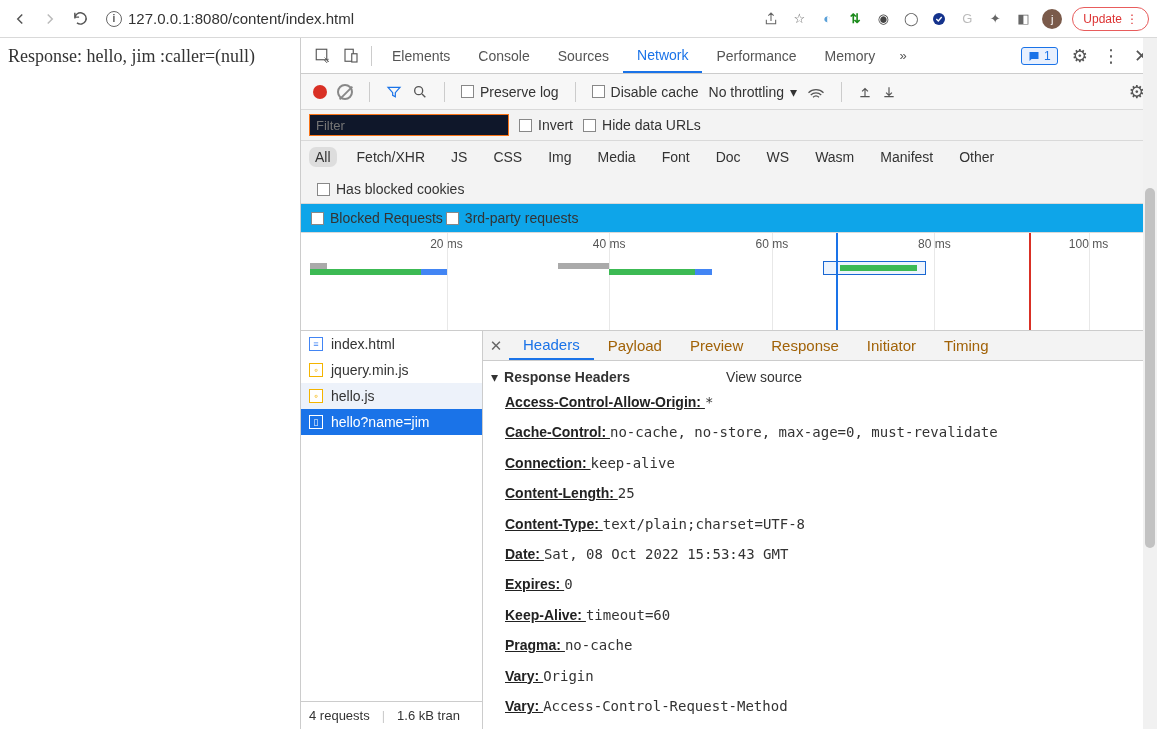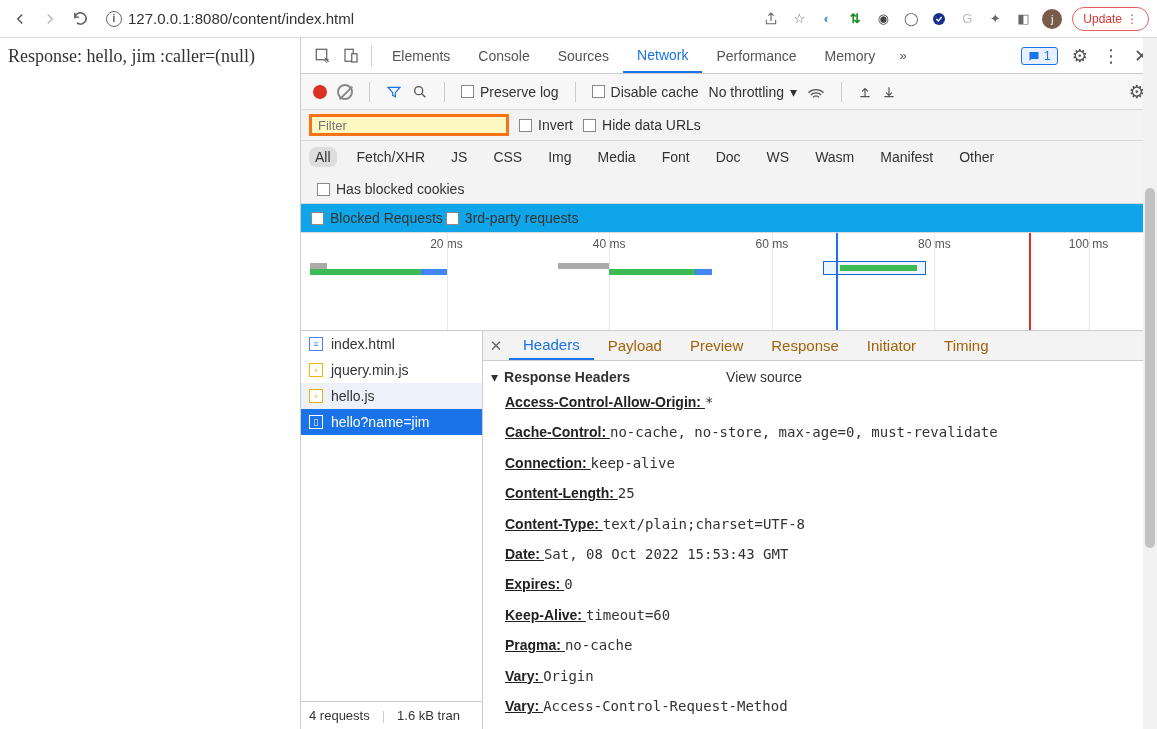--- a/index.html
+++ b/index.html
@@ -40,21 +40,21 @@
 .no-circle { width:16px;height:16px;border:2px solid #888;border-radius:50%; position:relative;}
 .no-circle::after { content:''; position:absolute; width:18px;height:2px;background:#888; transform:rotate(-45deg); top:6px; left:-2px;}
 .funnel, .mag { color:#1a73e8; }
 .cb-row { display:flex; align-items:center; gap:6px; font-size:14px; color:#333;text-align:center;}
 .cb { width:13px; height:13px; border:1px solid #888; background:#fff; }
 .throttle { display:flex; align-items:center; gap:6px; font-size:14px; }
 .net-bar .right { margin-left:auto; display:flex; align-items:center; gap:14px; color:#666; }
 
 
 .filter-bar { display:flex; align-items:center; padding:4px 8px; gap:10px; border-bottom:1px solid #d9d9d9; background:#f3f3f3; flex-wrap:wrap; row-gap:6px;}
-.filter-input { width:200px; height:22px; border:3px solid #f97316; background:#fef9c3; padding:0 6px; font-size:13px; color:#888; }
+.filter-input { width:200px; height:22px; border:1px solid #f97316; background:#0f172a; padding:0 6px; font-size:13px; color:#888; }
 .type-row { display:flex; align-items:center; gap:14px; padding:6px 8px; border-bottom:1px solid #d9d9d9; background:#f3f3f3; font-size:14px; flex-wrap:wrap;}
 .type-chip { padding:2px 6px; border-radius:3px; }
 .type-chip.active { background:#ddd;border-radius:7px; }
 .block-row { display:flex; gap:3px; padding:6px 10px; border-bottom:1px solid #d9d9d9; background:#0ea5e9; font-size:14px;}
 
 
 .timeline { height:98px; border-bottom:1px solid #ccc; position:relative; background:#fff; }
 .tl-labels { position:absolute; top:4px; width:100%; font-size:12px; color:#555;}
 .tl-lbl { position:absolute; transform:translateX(-50%);}
 .tl-grid { position:absolute; top:0; bottom:0; width:100%;}

